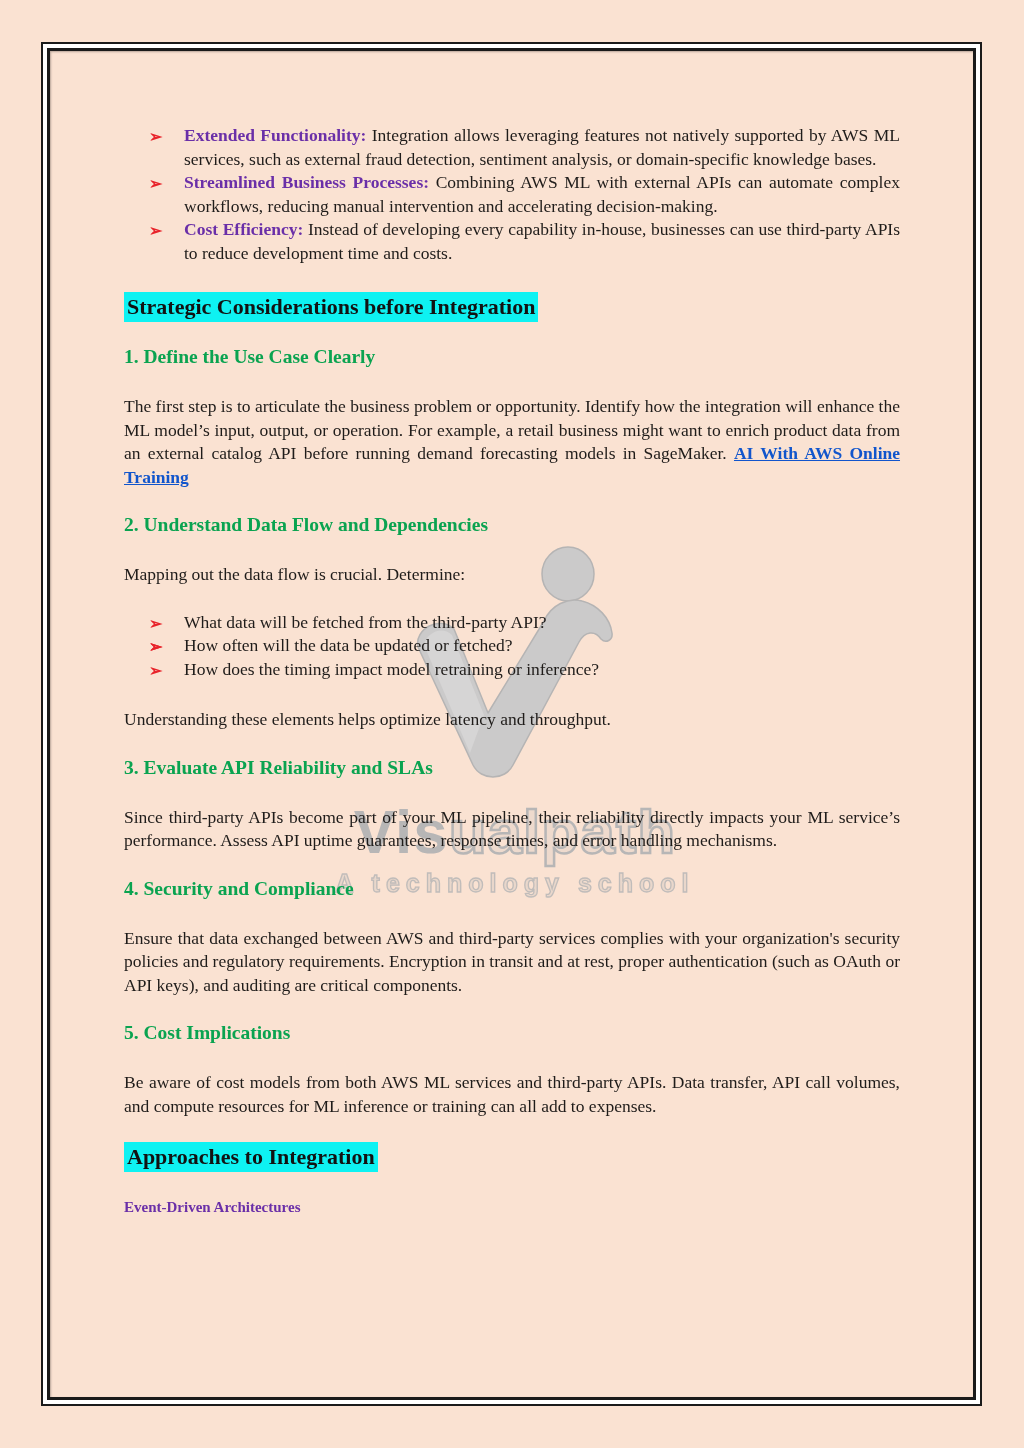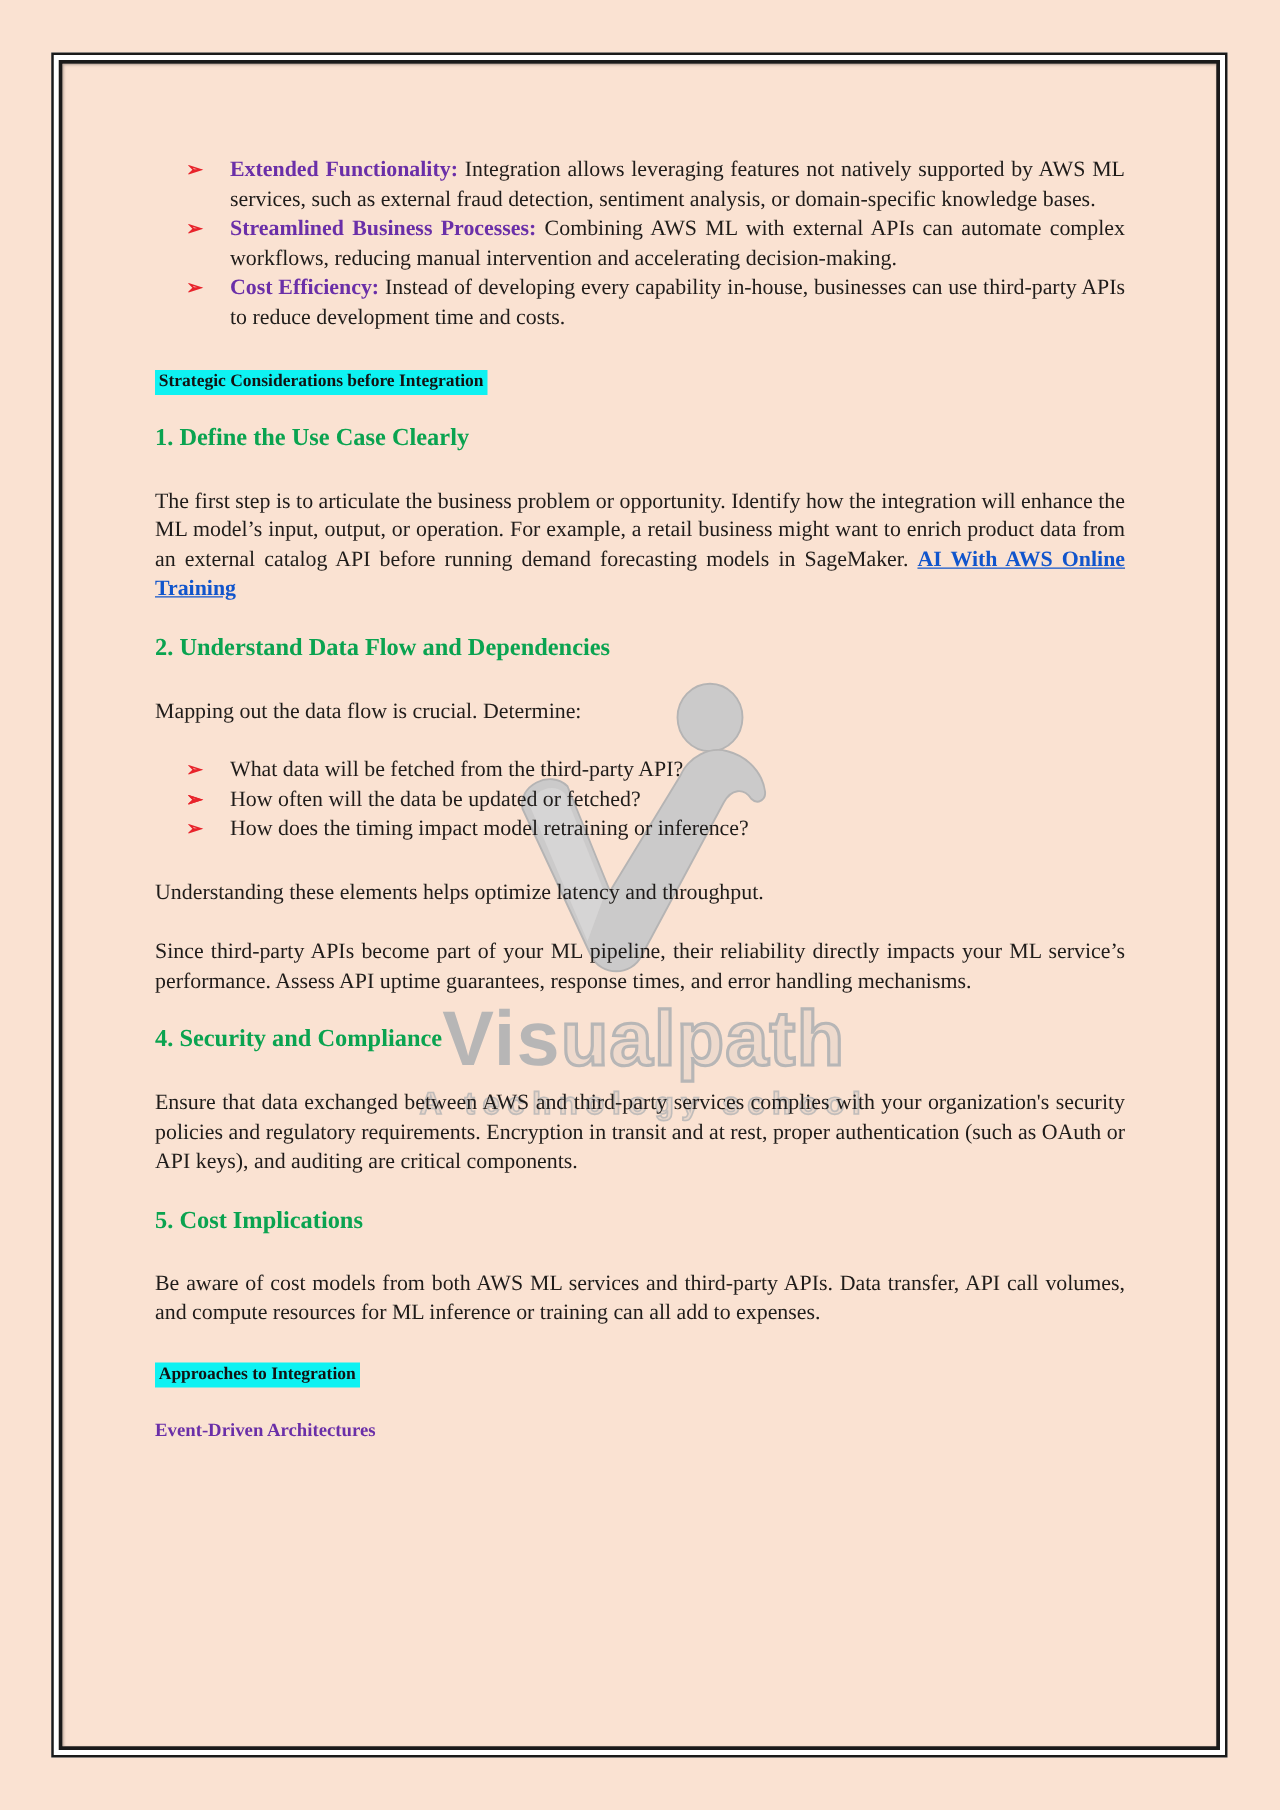--- a/index.html
+++ b/index.html
@@ -58,21 +58,21 @@
   .arrow-list{list-style:none;margin:0 0 27px 0;padding:0;}
   .arrow-list li{position:relative;padding-left:60px;text-align:justify;}
   .marker{
     position:absolute;left:25px;top:1px;color:var(--red);
     font-size:16px;font-weight:bold;line-height:23px;
   }
   .lead{font-weight:bold;color:var(--purple);}
   .hl-wrap{margin:0 0 23px 0;}
   .hl{
     display:inline-block;background:var(--highlight);color:#121212;
-    font-weight:bold;font-size:14px;line-height:1.28;padding:1px 3px;
+    font-weight:bold;font-size:22px;line-height:1.28;padding:1px 3px;
   }
   .h-green{
     font-weight:bold;color:var(--green);font-size:19.5px;
     line-height:24px;margin:11px 0 26px 0;
   }
   .para{margin:0 0 24px 0;text-align:justify;}
   .link{color:var(--link);font-weight:bold;text-decoration:underline;cursor:pointer;}
   .h-purple{font-weight:bold;color:var(--purple);font-size:15px;line-height:24px;margin:0;}
 </style>
 </head>
@@ -130,20 +130,21 @@
           <li>
             <span class="marker">➢</span><span>How often will the data be updated or fetched?</span>
           </li>
           <li>
             <span class="marker">➢</span><span>How does the timing impact model retraining or inference?</span>
           </li>
         </ul>
 
         <p class="para">Understanding these elements helps optimize latency and throughput.</p>
 
+        <div class="h-green">3. Evaluate API Reliability and SLAs</div>
 
         <p class="para">Since third-party APIs become part of your ML pipeline, their reliability directly impacts your ML service’s performance. Assess API uptime guarantees, response times, and error handling mechanisms.</p>
 
         <div class="h-green">4. Security and Compliance</div>
 
         <p class="para">Ensure that data exchanged between AWS and third-party services complies with your organization's security policies and regulatory requirements. Encryption in transit and at rest, proper authentication (such as OAuth or API keys), and auditing are critical components.</p>
 
         <div class="h-green">5. Cost Implications</div>
 
         <p class="para">Be aware of cost models from both AWS ML services and third-party APIs. Data transfer, API call volumes, and compute resources for ML inference or training can all add to expenses.</p>

